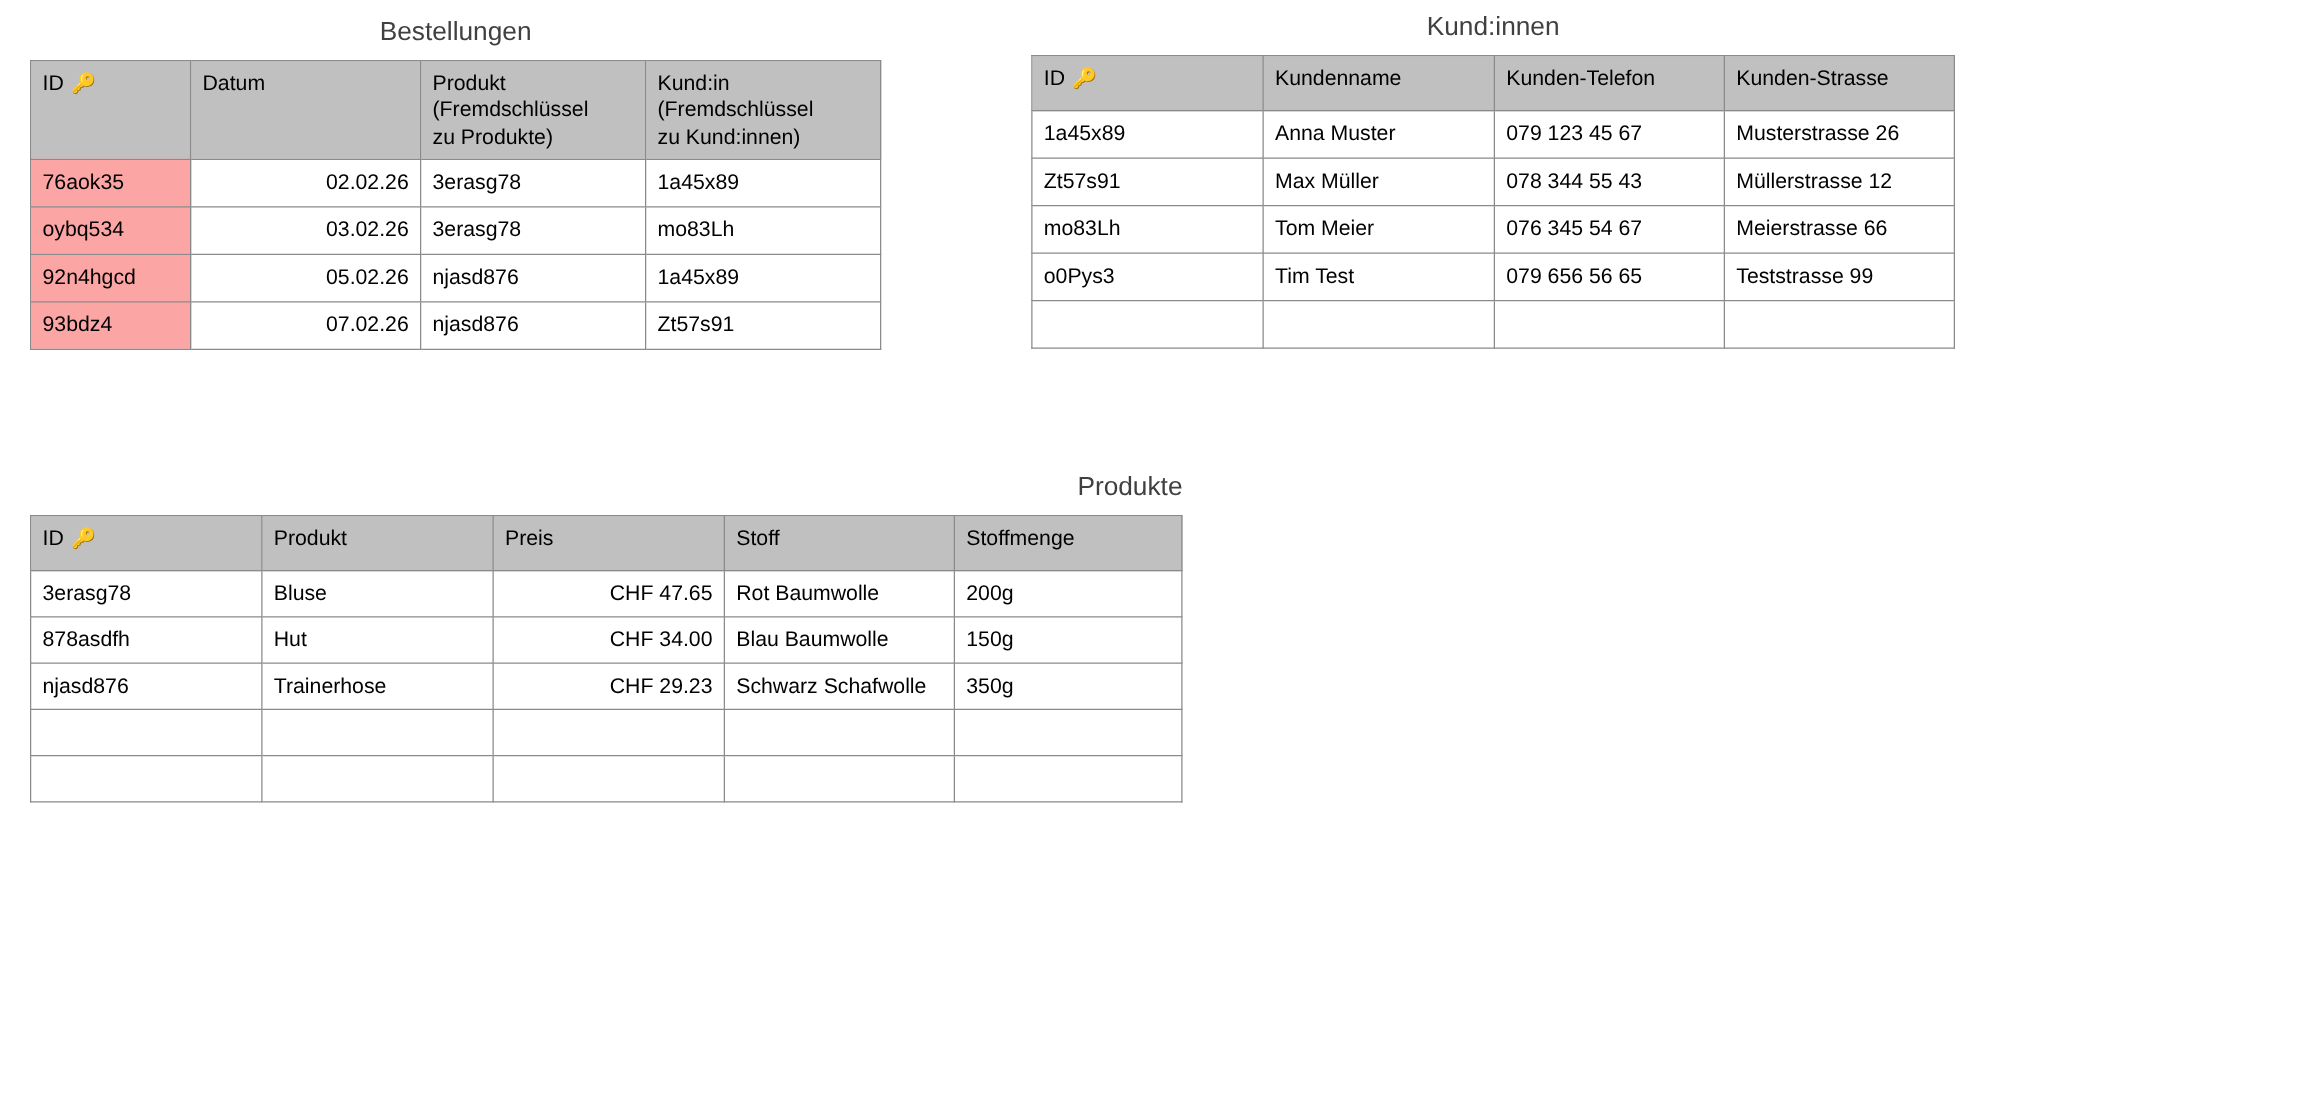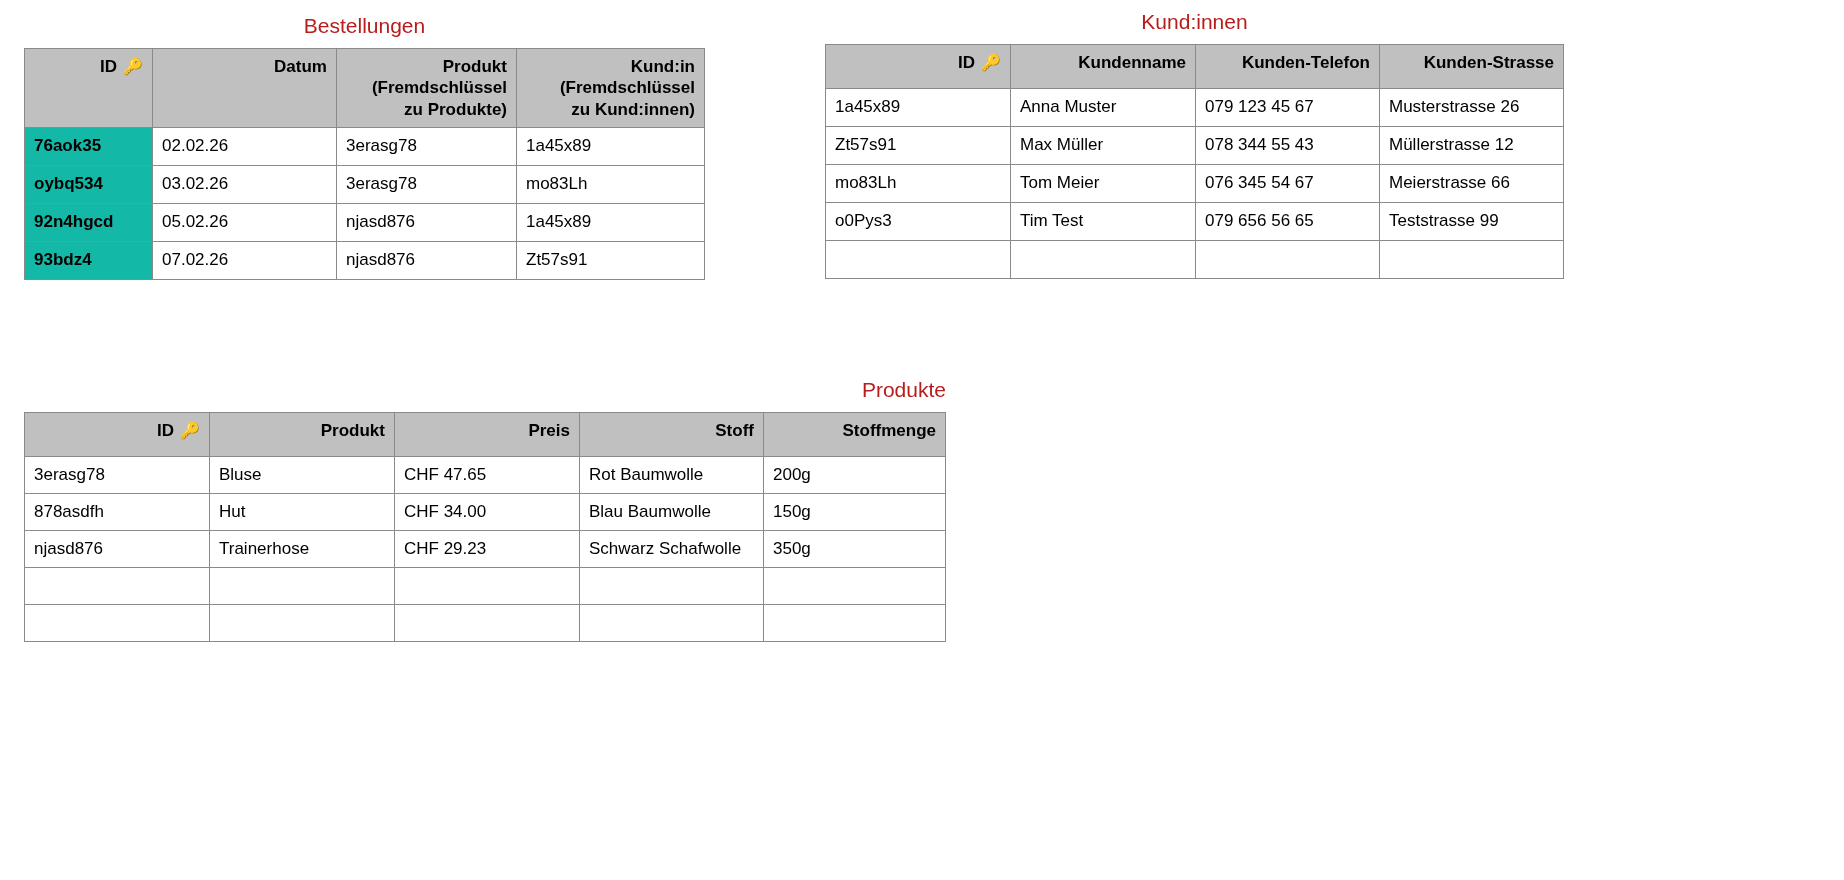--- a/index.html
+++ b/index.html
@@ -15,48 +15,49 @@
     position: relative;
     overflow: hidden;
   }
   .table-block {
     position: absolute;
   }
   .table-title {
     text-align: center;
     font-size: 21px;
     font-family: "Liberation Sans", sans-serif;
-    color: #b91c1c;
+    color: #404040;
     margin-bottom: 10px;
     font-weight: 400;
   }
   table.db {
     border-collapse: collapse;
     table-layout: fixed;
     background: #ffffff;
   }
   table.db th, table.db td {
     border: 1px solid #8a8a8a;
     padding: 7px 9px;
     font-size: 17px;
     vertical-align: top;
     line-height: 1.25;
     box-sizing: border-box;
   }
   table.db th {
     background: #c0c0c0;
-    font-weight: bold;
+    font-weight: normal;
+    text-align: left;
+    vertical-align: top;
+  }
+  td.num {
     text-align: right;
-    vertical-align: top;
-  }
-  td.num {
   }
   td.idcell {
-    background: #14b8a6;
-    font-weight: bold;
+    background: #fca5a5;
+    font-weight: normal;
   }
   td.empty {
     height: 37px;
   }
   .key-icon {
     display: inline-block;
     margin-left: 6px;
     font-size: 16px;
     line-height: 1;
     vertical-align: baseline;

